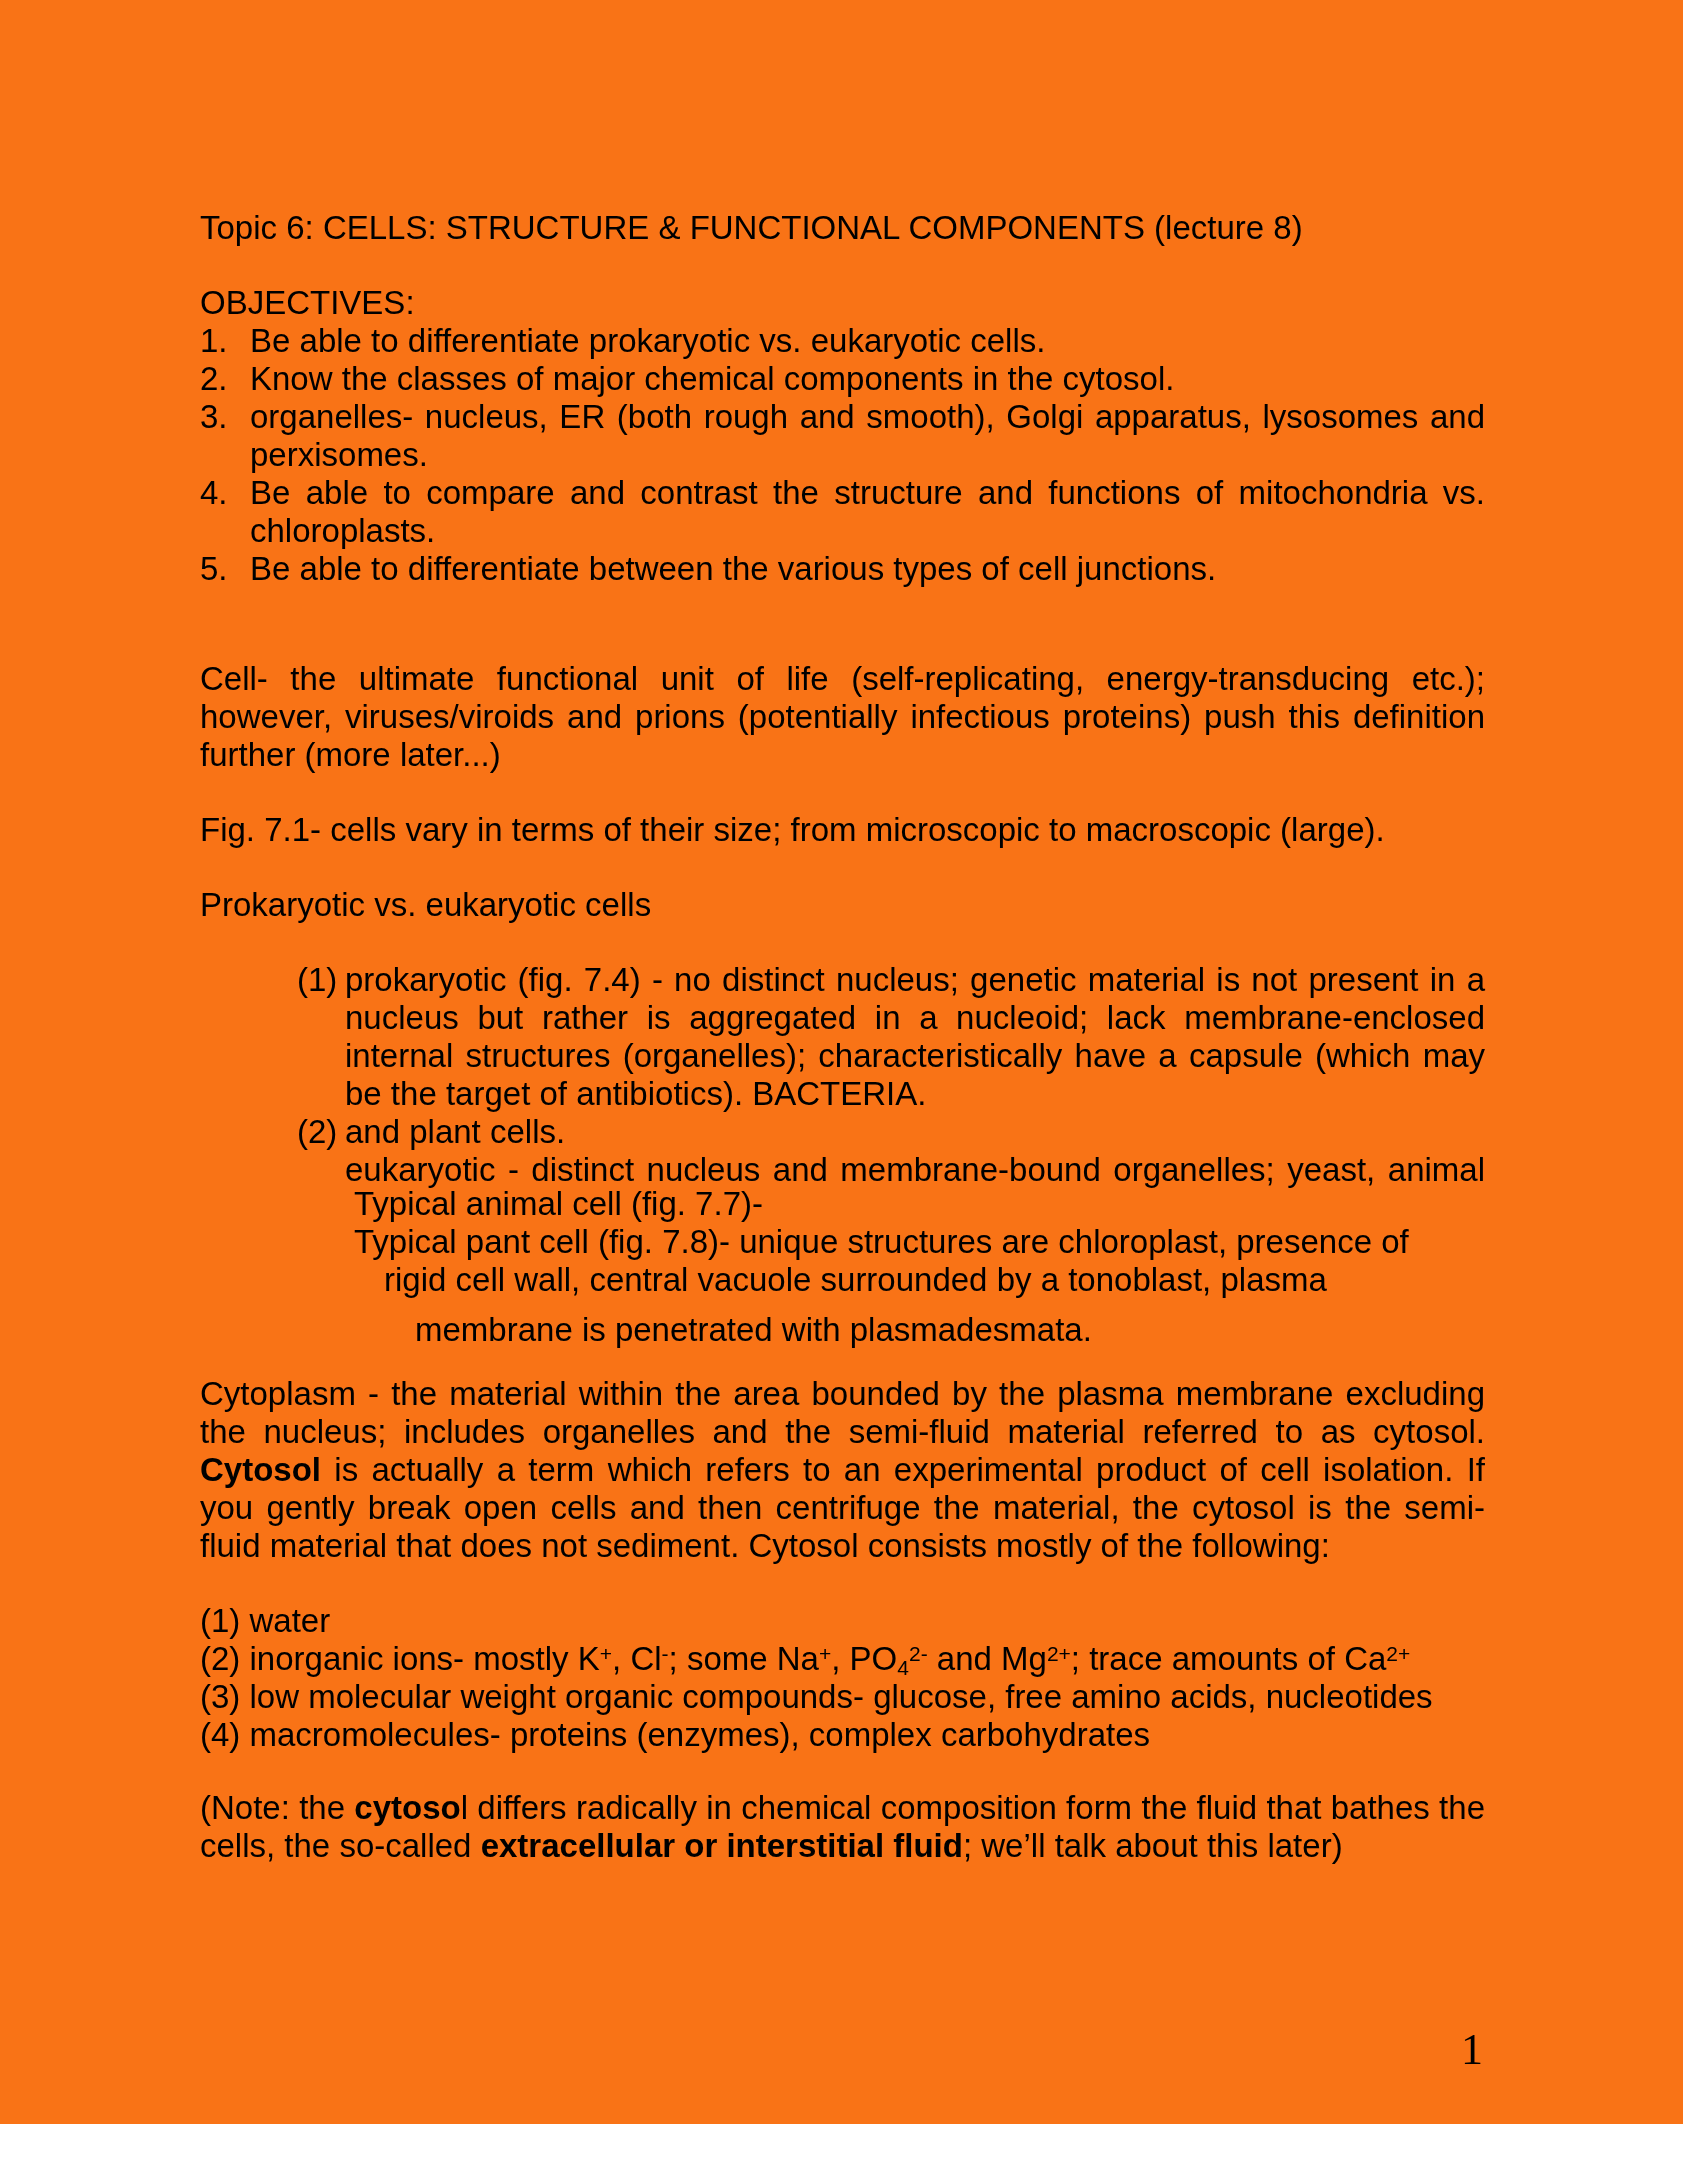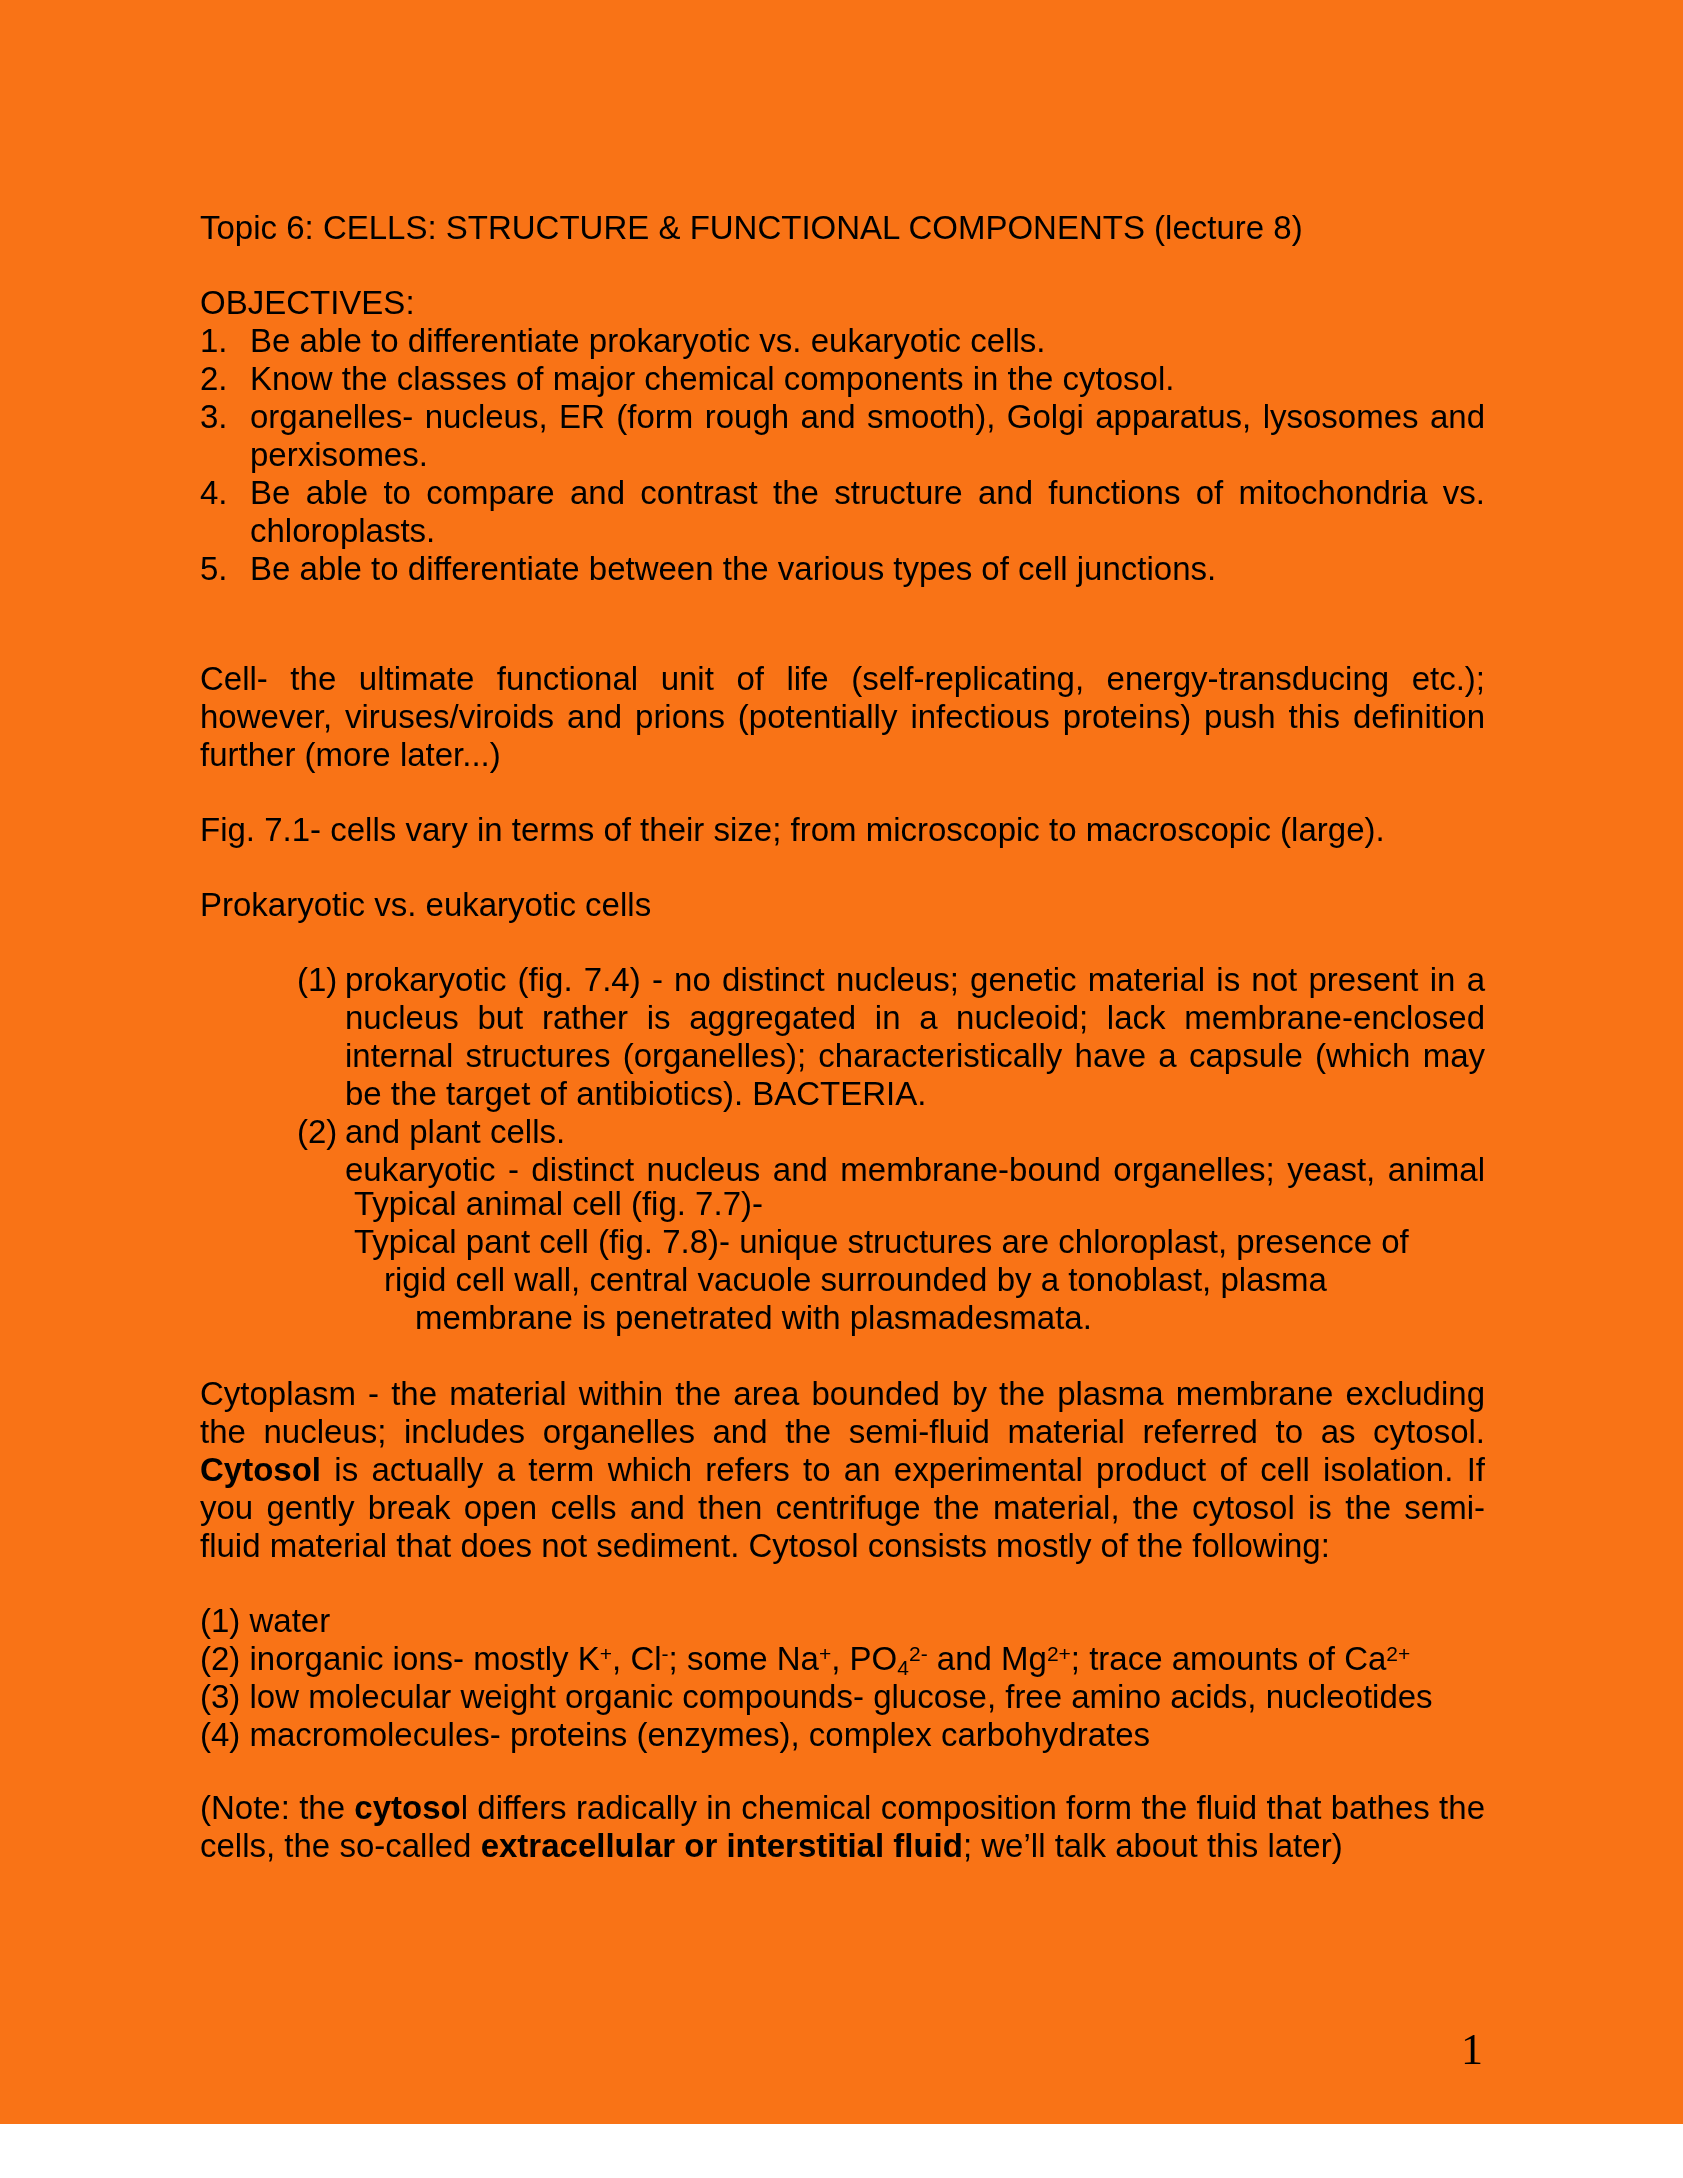--- a/index.html
+++ b/index.html
@@ -97,21 +97,21 @@
     </div>
     <div class="obj-item">
       <span class="marker">2.</span>
       <div class="item-content">
           <div class="line"><span>Know the classes of major chemical components in the cytosol.</span></div>
         </div>
     </div>
     <div class="obj-item">
       <span class="marker">3.</span>
       <div class="item-content">
-          <div class="line just"><span>organelles- nucleus, ER (form rough and smooth), Golgi apparatus, lysosomes and</span></div>
+          <div class="line just"><span>organelles- nucleus, ER (both rough and smooth), Golgi apparatus, lysosomes and</span></div>
           <div class="line"><span>perxisomes.</span></div>
         </div>
     </div>
     <div class="obj-item">
       <span class="marker">4.</span>
       <div class="item-content">
           <div class="line just"><span>Be able to compare and contrast the structure and functions of mitochondria vs.</span></div>
           <div class="line"><span>chloroplasts.</span></div>
         </div>
     </div>
@@ -149,21 +149,21 @@
           <div class="line"><span>and plant cells.</span></div>
           <div class="line just"><span>eukaryotic - distinct nucleus and membrane-bound organelles; yeast, animal</span></div>
         </div>
     </div>
   </div>
 
   <div class="block b-typical">
       <div class="line"><span>Typical animal cell (fig. 7.7)-</span></div>
       <div class="line"><span>Typical pant cell (fig. 7.8)- unique structures are chloroplast, presence of</span></div>
       <div class="line" style="margin-left: 30px;"><span>rigid cell wall, central vacuole surrounded by a tonoblast, plasma</span></div>
-      <div class="line" style="margin-left: 61px;"><span>membrane is penetrated with plasmadesmata.</span></div>
+      <div class="line" style="margin-left: 61px; margin-top: 12px;"><span>membrane is penetrated with plasmadesmata.</span></div>
     </div>
 
   <div class="block b-cytoplasm">
       <div class="line just"><span>Cytoplasm - the material within the area bounded by the plasma membrane excluding</span></div>
       <div class="line just"><span>the nucleus; includes organelles and the semi-fluid material referred to as cytosol.</span></div>
       <div class="line just"><span class="run-b">Cytosol</span><span> is actually a term which refers to an experimental product of cell isolation. If</span></div>
       <div class="line just"><span>you gently break open cells and then centrifuge the material, the cytosol is the semi-</span></div>
       <div class="line"><span>fluid material that does not sediment. Cytosol consists mostly of the following:</span></div>
     </div>
 

